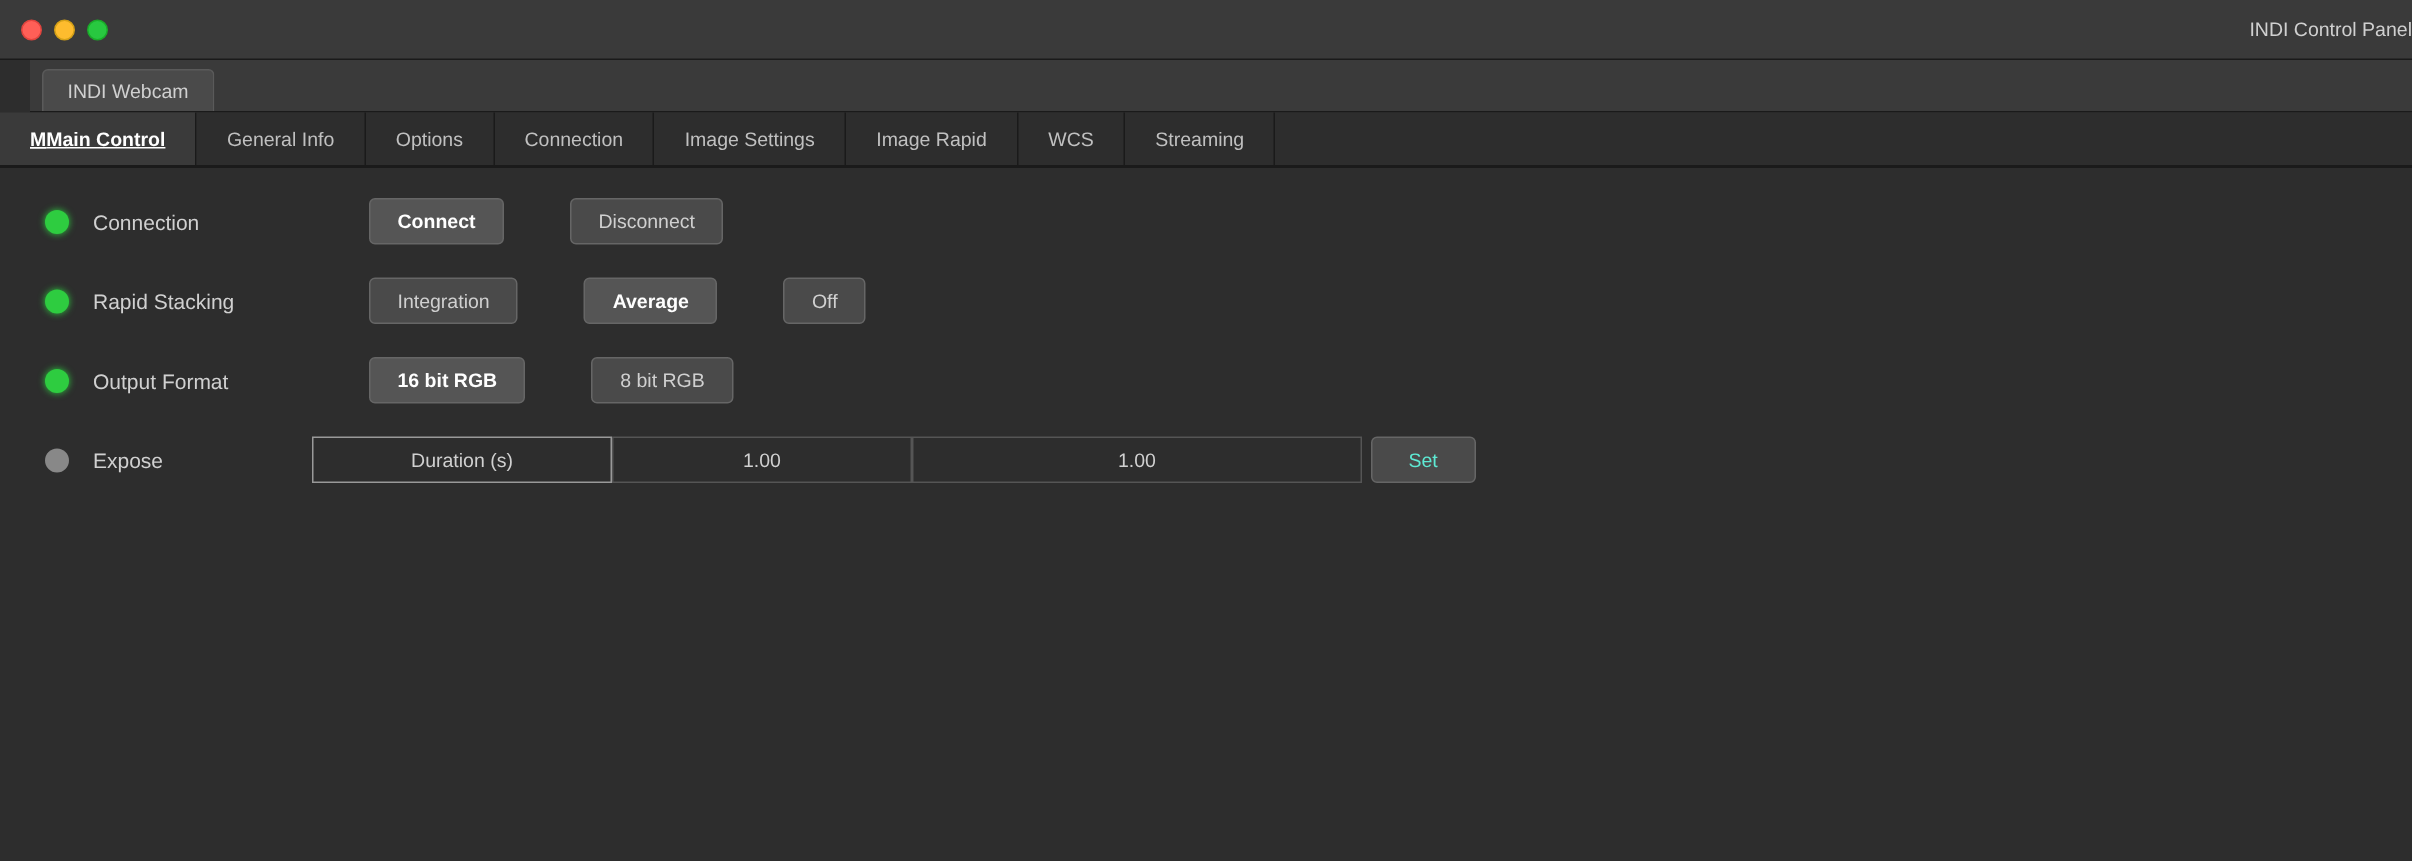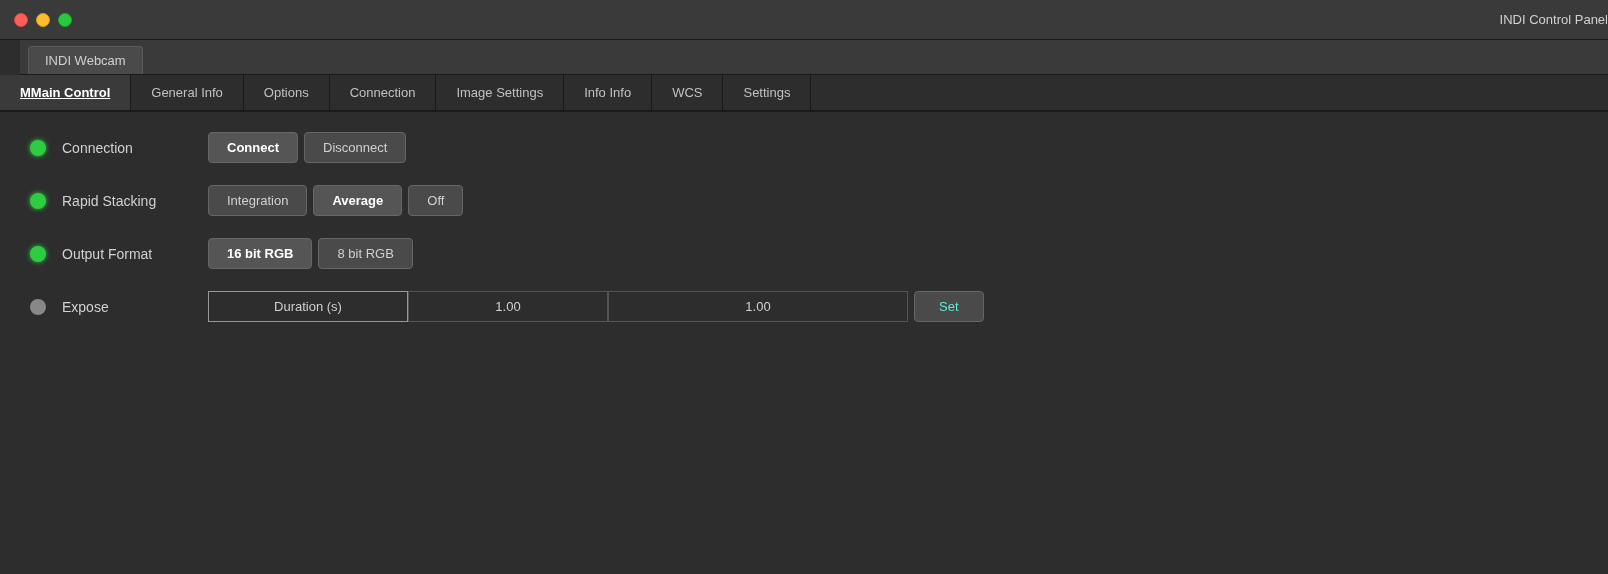--- a/index.html
+++ b/index.html
@@ -131,20 +131,21 @@
 
     .ctrl-btn {
       padding: 7px 18px;
       font-size: 13px;
       color: #d0d0d0;
       background: #4a4a4a;
       border: 1px solid #666;
       border-radius: 4px;
       cursor: pointer;
       white-space: nowrap;
+      margin-left: 38px;
     }
 
     .ctrl-btn.active-btn {
       background: #555;
       color: #fff;
       font-weight: bold;
     }
 
     .expose-row {
       display: flex;
@@ -208,23 +209,23 @@
 <div class="device-tabs">
   <div class="device-tab">INDI Webcam</div>
 </div>
 
 <div class="main-tabs">
   <div class="tab-item active"><span class="underline">M</span><span>Main Control</span></div>
   <div class="tab-item"><span>General Info</span></div>
   <div class="tab-item"><span>Options</span></div>
   <div class="tab-item"><span>Connection</span></div>
   <div class="tab-item"><span>Image Settings</span></div>
-  <div class="tab-item"><span>Info Info</span></div>
+  <div class="tab-item"><span>Image Rapid</span></div>
   <div class="tab-item"><span>WCS</span></div>
-  <div class="tab-item"><span>Settings</span></div>
+  <div class="tab-item"><span>Streaming</span></div>
 </div>
 
 <div class="content-area">
 
   <div class="control-row">
     <div class="status-led led-green"></div>
     <span class="row-label">Connection</span>
     <div class="btn-group">
       <button class="ctrl-btn active-btn">Connect</button>
       <button class="ctrl-btn">Disconnect</button>

